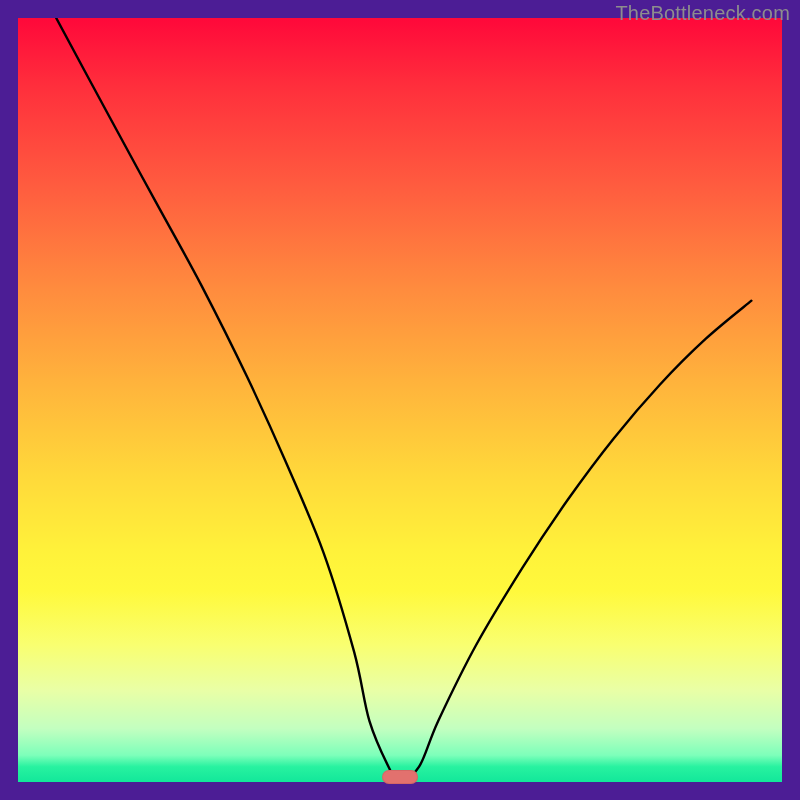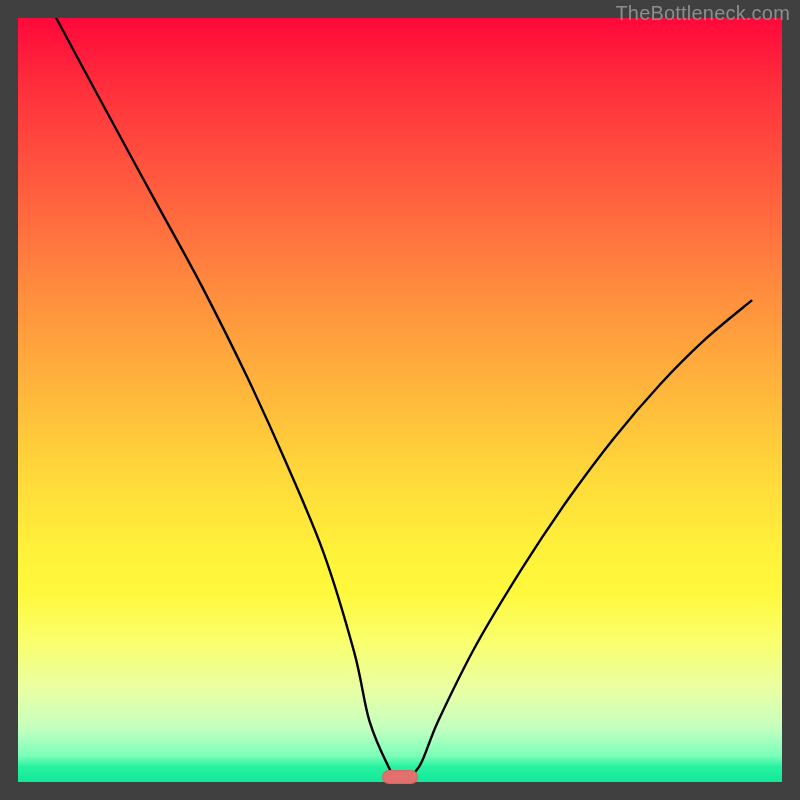--- a/index.html
+++ b/index.html
@@ -8,21 +8,21 @@
     width: 800px;
     height: 800px;
     background: #000;
     overflow: hidden;
     font-family: Arial, Helvetica, sans-serif;
   }
   .frame {
     position: relative;
     width: 800px;
     height: 800px;
-    background: #404040;
+    background: #4c1d95;
   }
   .plot-area {
     position: absolute;
     left: 18px;
     top: 18px;
     width: 764px;
     height: 764px;
     background: linear-gradient(
       to bottom,
       #ff083a 0%,

